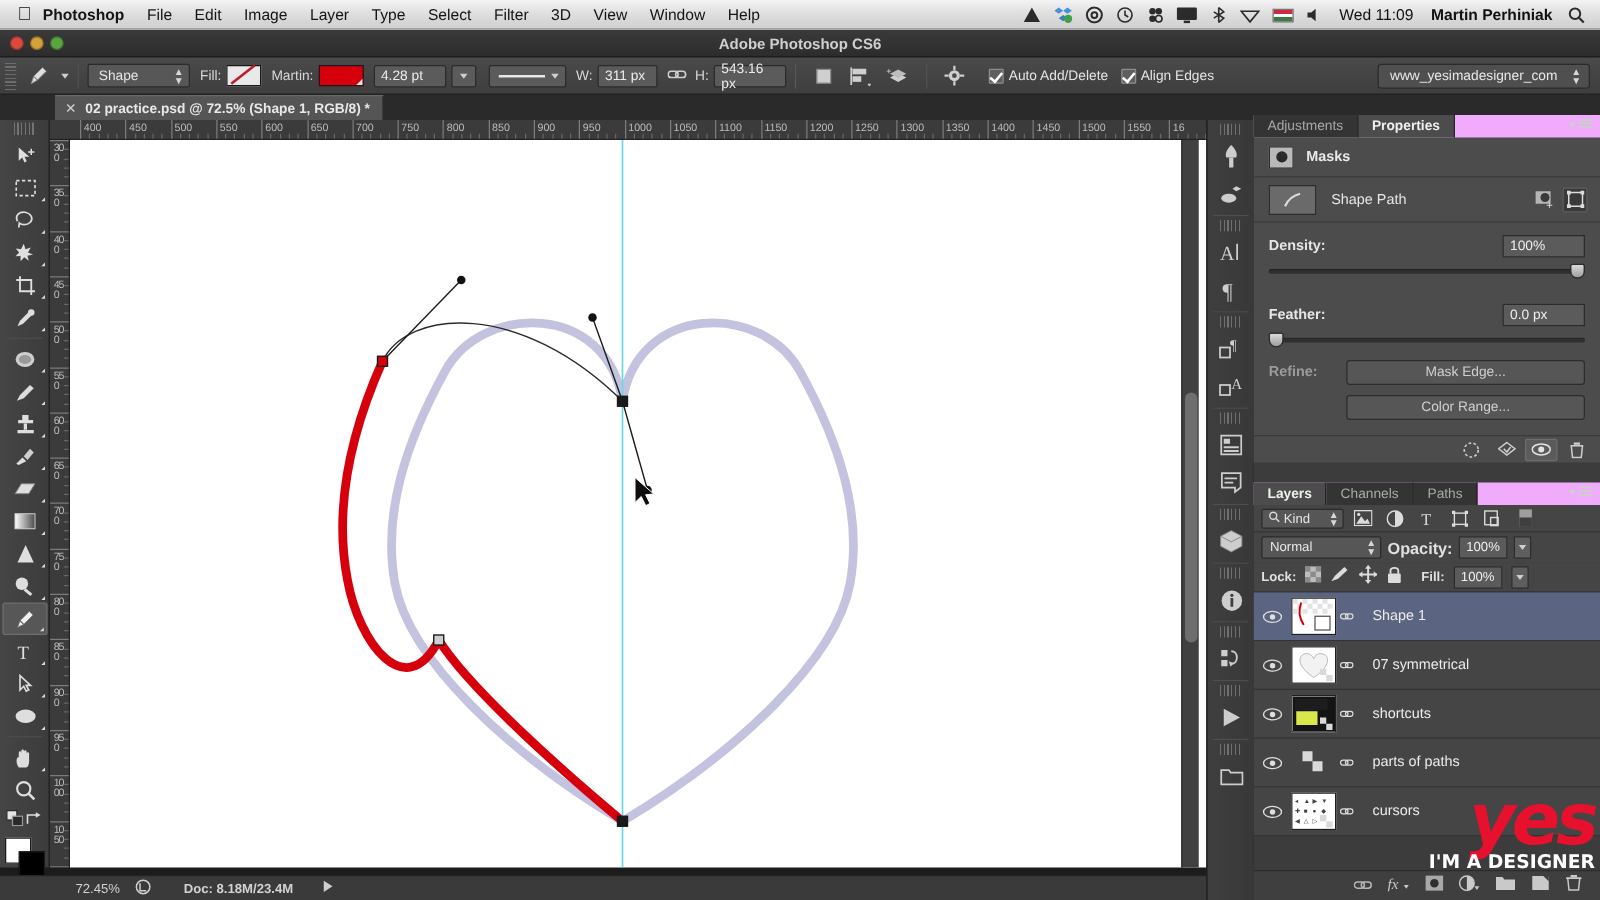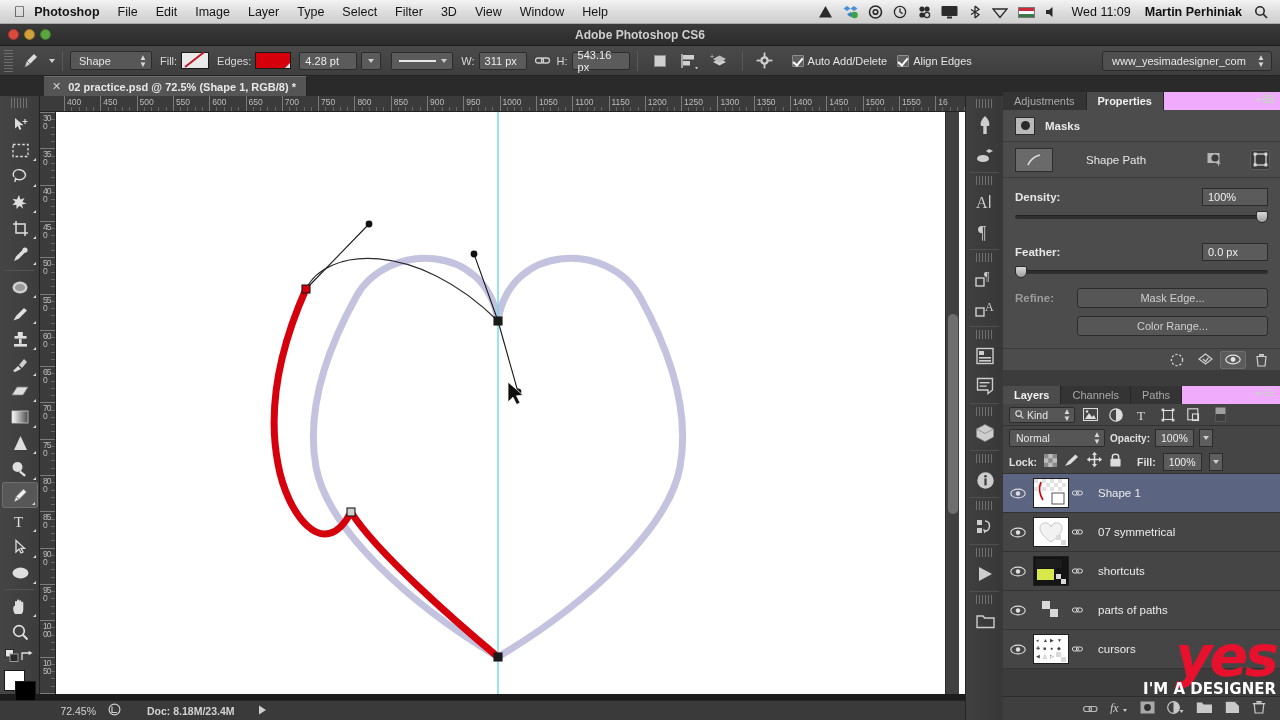--- a/index.html
+++ b/index.html
@@ -147,21 +147,21 @@
   .pmenu .bars { width:11px; height:9px;
     background:repeating-linear-gradient(180deg,#cdcdcd 0 1.5px,transparent 1.5px 3px); }
   .pbody { background:#4c4c4c; }
   .maskhdr { height:32px; display:flex; align-items:center; padding-left:12px;
     border-bottom:1px solid #3b3b3b; }
   .maskicon { width:20px;height:18px;background:#b9b9b9;border:1px solid #2b2b2b;
     display:flex;align-items:center;justify-content:center; }
   .maskicon i{width:9px;height:9px;border-radius:50%;background:#2a2a2a;display:block;}
   .maskhdr .t { font-size:11.5px; color:#eaeaea; font-weight:bold; margin-left:10px; }
   .prow { height:36px; display:flex; align-items:center; padding:0 10px 0 12px;
-    border-bottom:1px solid #3b3b3b;gap:21px; }
+    border-bottom:1px solid #3b3b3b; }
   .pthumb { width:38px;height:24px;background:#6a6a6a;border:1px solid #2d2d2d;
     display:flex;align-items:center;justify-content:center; }
   .prow .t { font-size:11.5px; color:#e6e6e6; margin-left:12px; flex:1; }
   .pminib { width:20px;height:20px;display:flex;align-items:center;justify-content:center;
     margin-left:4px; }
   .pminib.on { background:#3a3a3a; border:1px solid #5d5d5d; border-radius:2px; }
   .sliderrow { padding:10px 12px 2px; display:flex; align-items:center; justify-content:space-between;}
   .sliderrow .lb { font-size:11.5px; color:#e6e6e6; font-weight:bold; }
   .sliderrow .vl { width:66px; height:18px; background:#5b5b5b; border:1px solid #2b2b2b;
     color:#efefef; font-size:11px; display:flex; align-items:center; padding-left:5px; }
@@ -324,21 +324,21 @@
     <span class="caret"></span>
     <div class="sep"></div>
     <div class="osel" style="width:82px">
       <span>Shape</span>
       <span class="spin">▲<br>▼</span>
     </div>
     <span class="lbl">Fill:</span>
     <div class="swatch-line">
         <span class="minitri"></span>
       </div>
-    <span class="lbl">Edges:</span>
+    <span class="lbl">Martin:</span>
     <div class="swatch-red">
         <span class="minitri"></span>
       </div>
     <div class="ofield" style="width:58px;margin-left:8px">
       <span>4.28 pt</span>
     </div>
     <div class="obtn" style="margin-left:4px">
       <span class="caret" style="margin:0"></span>
       </div>
     <div class="strokeStyle" style="margin-left:10px">
@@ -1153,21 +1153,21 @@
         <rect x="0.5" y="7" width="10" height="7.5" fill="#3f3f3f"></rect>
           </svg>
         </span>
     </div>
 
     <div class="lmode">
       <div class="modesel">
         <span>Normal</span>
         <span class="spin">▲<br>▼</span>
       </div>
-      <span style="font-size:10px;color:#e0e0e0;font-weight:bold">Opacity:</span>
+      <span style="font-size:13px;color:#e0e0e0;font-weight:bold">Opacity:</span>
       <span class="miniv">100%</span>
       <span class="drop">
           <span class="caret" style="margin:0"></span>
         </span>
     </div>
 
     <div class="llock">
       <span class="lb">Lock:</span>
       <span>
         <svg width="13" height="13">

